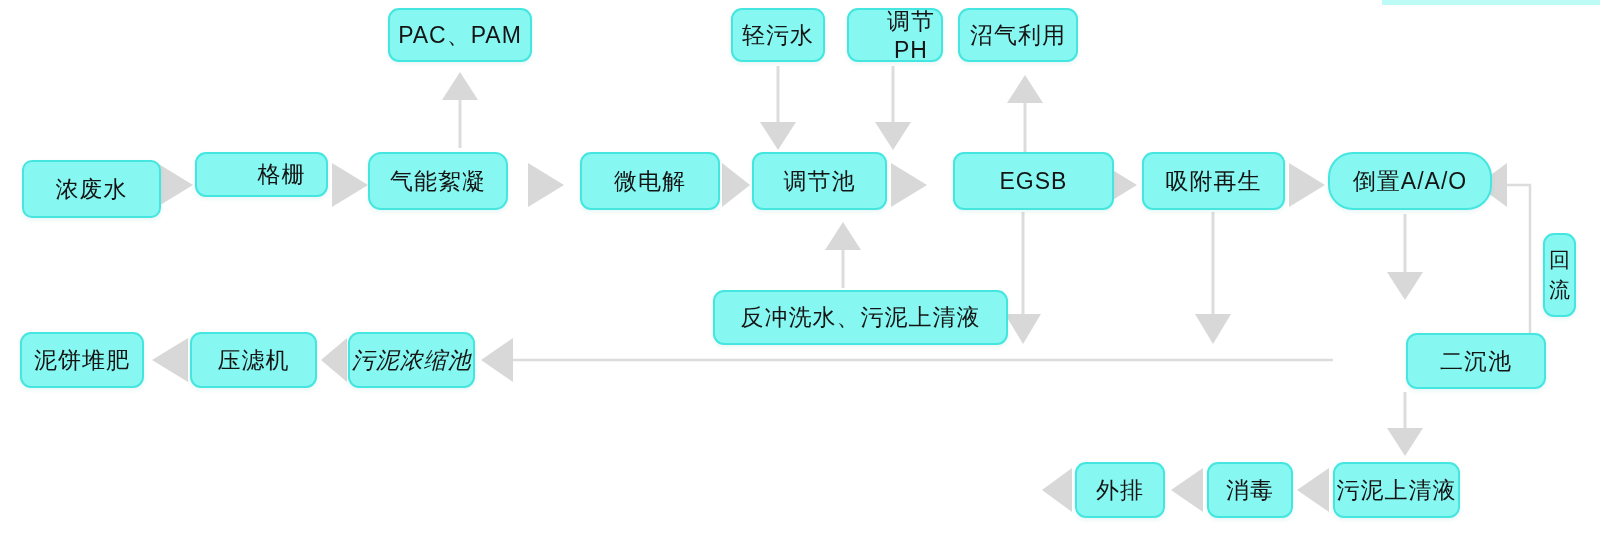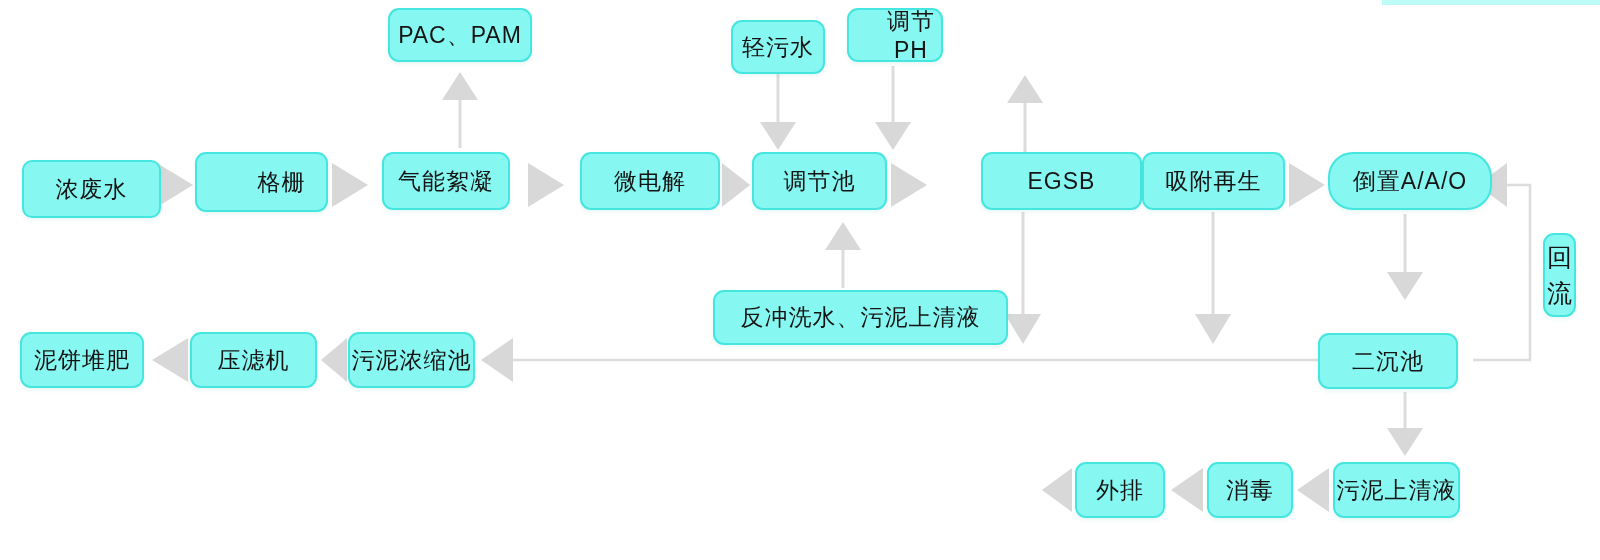--- a/index.html
+++ b/index.html
@@ -31,21 +31,21 @@
     display:flex;align-items:center;justify-content:center;
     color:var(--text);
     font-size:23px;
     letter-spacing:1px;
     text-align:center;
     box-shadow:0 2px 4px rgba(60,180,175,0.12);
     z-index:2;
   }
   .node.vertical{
     letter-spacing:0;
-    font-size:25px;
+    font-size:21px;
     line-height:1.45;
     padding:4px 2px;
     word-break:break-all;
   }
   .cutoff-strip{
     position:absolute;
     background:var(--node-fill);
     opacity:.55;
     z-index:1;
   }
@@ -109,38 +109,39 @@
       <polygon class="arrowhead" points="1387,428 1423,428 1405,456"></polygon>
       <polygon class="arrowhead" points="1329,468 1329,512 1297,490"></polygon>
       <polygon class="arrowhead" points="1203,468 1203,512 1171,490"></polygon>
       <polygon class="arrowhead" points="1072,468 1072,512 1042,490"></polygon>
     </g>
   </svg>
 
   <div class="cutoff-strip" style="left:1382px;top:0;width:218px;height:5px;"></div>
 
   <div class="node" style="left:388px;top:8px;width:144px;height:54px;">PAC、PAM</div>
-  <div class="node" style="left:731px;top:8px;width:94px;height:54px;margin-top:12px;">轻污水</div>
+  <div class="node" style="left:731px;top:8px;width:94px;height:54px;">轻污水</div>
   <div class="node" style="left:847px;top:8px;width:96px;height:54px;padding-left:32px;">调节PH</div>
+  <div class="node" style="left:958px;top:8px;width:120px;height:54px;">沼气利用</div>
 
   <div class="node" style="left:22px;top:160px;width:139px;height:58px;border-radius:10px;">浓废水</div>
-  <div class="node" style="left:195px;top:152px;width:133px;height:60px;padding-left:40px;">格栅</div>
-  <div class="node" style="left:382px;top:152px;width:128px;height:58px;">气能絮凝</div>
+  <div class="node" style="left:195px;top:152px;width:133px;height:45px;padding-left:40px;">格栅</div>
+  <div class="node" style="left:368px;top:152px;width:140px;height:58px;border-radius:13px;">气能絮凝</div>
   <div class="node" style="left:580px;top:152px;width:140px;height:58px;">微电解</div>
   <div class="node" style="left:752px;top:152px;width:135px;height:58px;">调节池</div>
-  <div class="node" style="left:981px;top:152px;width:161px;height:58px;text-align:center;">EGSB</div>
+  <div class="node" style="left:953px;top:152px;width:161px;height:58px;text-align:center;">EGSB</div>
   <div class="node" style="left:1142px;top:152px;width:143px;height:58px;">吸附再生</div>
   <div class="node" style="left:1328px;top:152px;width:164px;height:58px;border-radius:25px;">倒置A/A/O</div>
 
   <div class="node" style="left:713px;top:290px;width:295px;height:55px;">反冲洗水、污泥上清液</div>
 
   <div class="node vertical" style="left:1543px;top:233px;width:33px;height:84px;">回流</div>
 
   <div class="node" style="left:20px;top:332px;width:124px;height:56px;text-align:center;">泥饼堆肥</div>
   <div class="node" style="left:190px;top:332px;width:127px;height:56px;">压滤机</div>
-  <div class="node" style="left:348px;top:332px;width:127px;height:56px;">污泥浓缩池</div>
-  <div class="node" style="left:1318px;top:333px;width:140px;height:56px;">二沉池</div>
+  <div class="node" style="left:348px;top:332px;width:127px;height:56px;font-style:italic;">污泥浓缩池</div>
+  <div class="node" style="left:1406px;top:333px;width:140px;height:56px;">二沉池</div>
 
   <div class="node" style="left:1075px;top:462px;width:90px;height:56px;">外排</div>
   <div class="node" style="left:1207px;top:462px;width:86px;height:56px;">消毒</div>
   <div class="node" style="left:1333px;top:462px;width:127px;height:56px;">污泥上清液</div>
 
 </div>
 
 </body></html>

